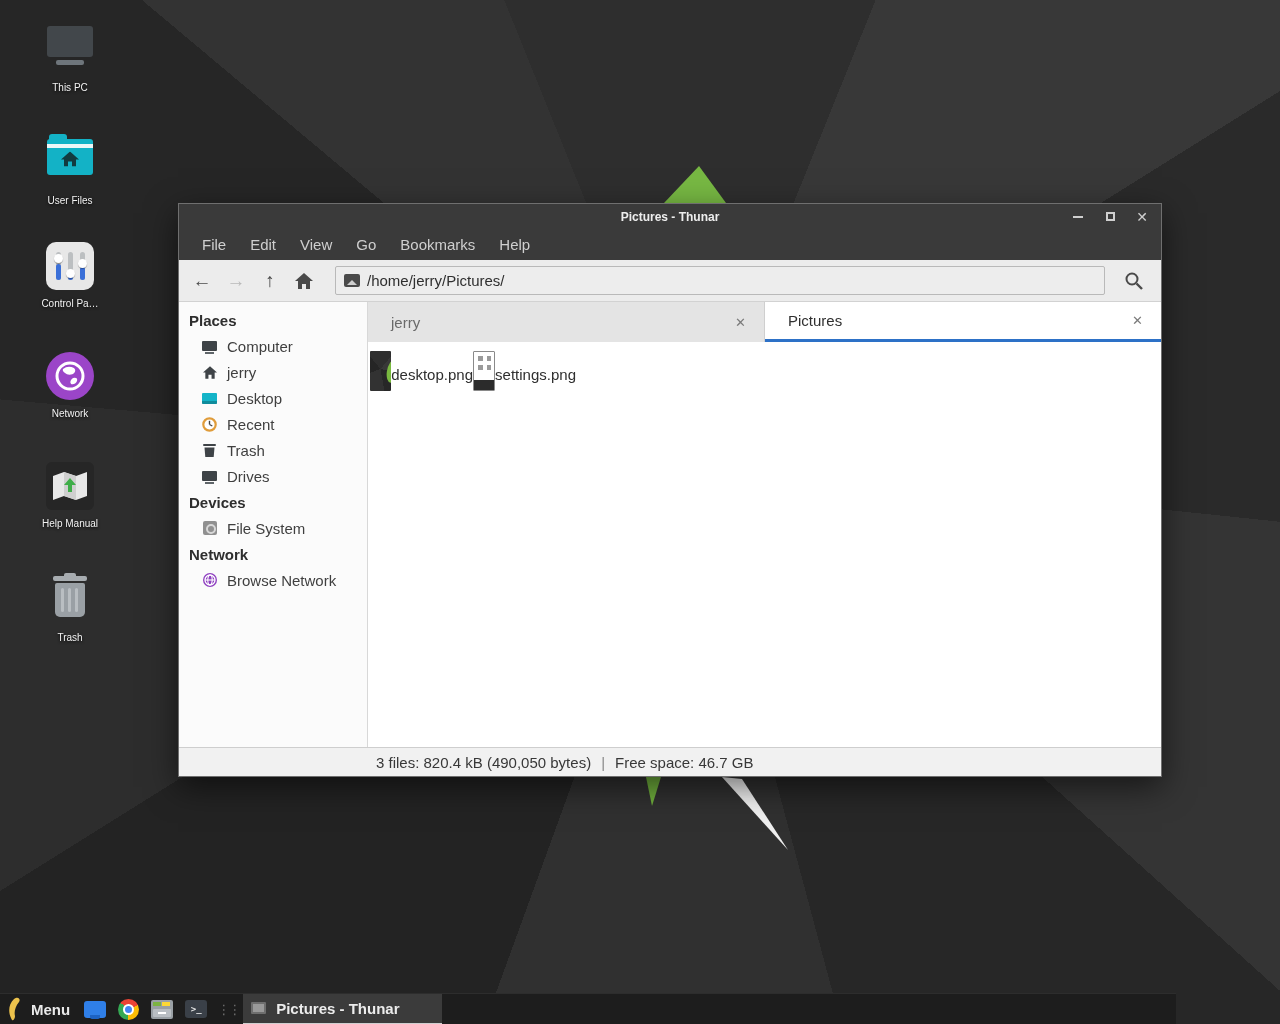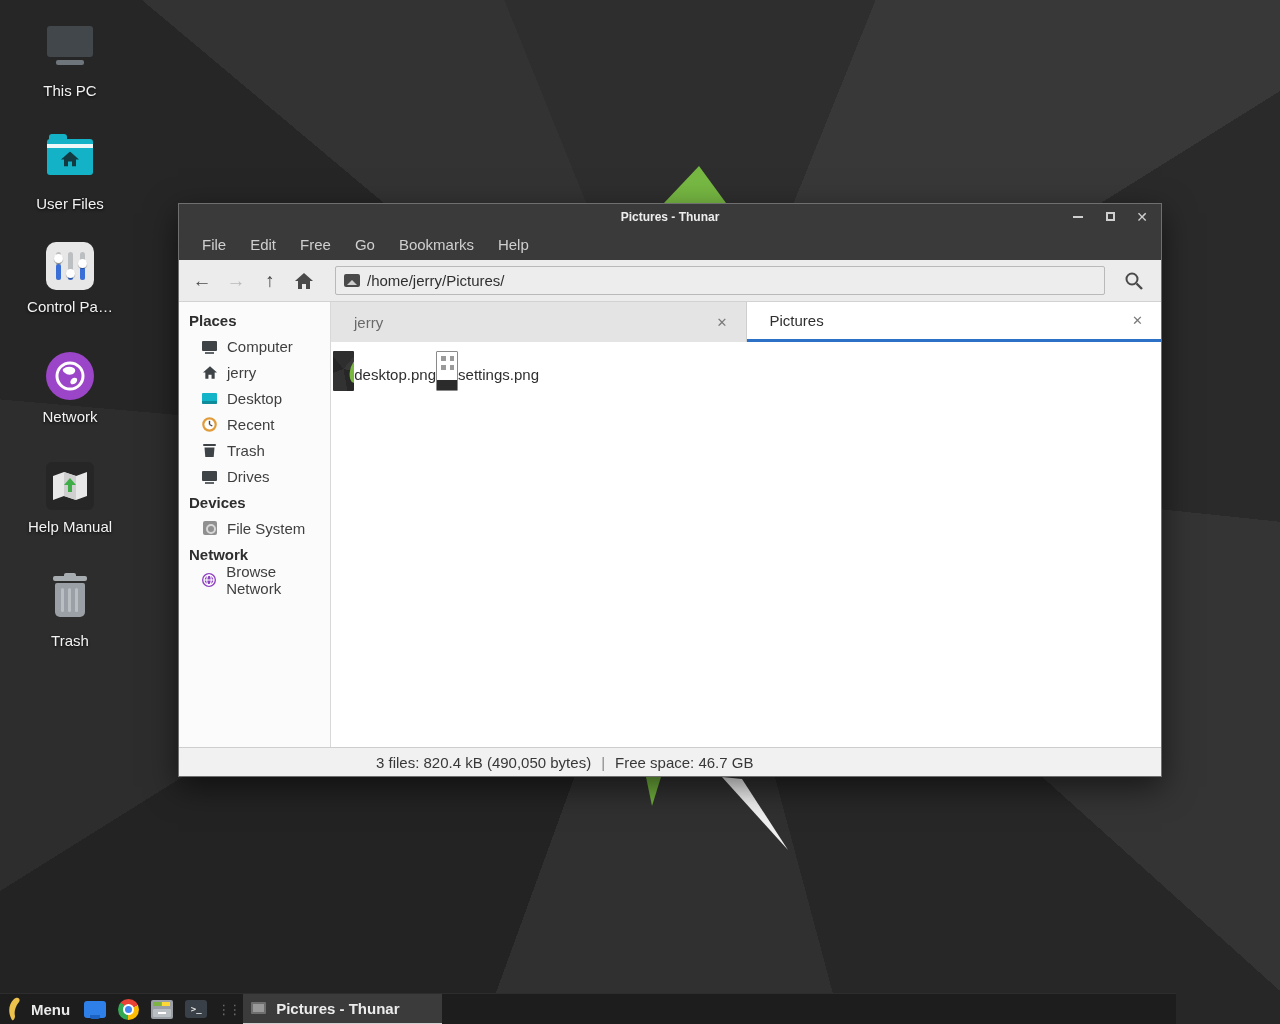--- a/index.html
+++ b/index.html
@@ -11,21 +11,21 @@
   .wallpaper { position:absolute; inset:0;
     background: conic-gradient(from 0deg at 53.9% 44.9%,
       #2e2e2e 0deg 22deg, #383838 22deg 58deg, #2a2a2a 58deg 96deg,
       #343434 96deg 132deg, #272727 132deg 165deg, #303030 165deg 200deg,
       #232323 200deg 238deg, #2d2d2d 238deg 275deg, #262626 275deg 310deg,
       #333333 310deg 338deg, #2e2e2e 338deg 360deg); }
   .feather-svg { position:absolute; left:0; top:0; z-index:1; }
 
   
   .dicon { position:absolute; left:10px; width:120px; text-align:center; z-index:2; }
-  .dicon .dlabel { margin-top:8px; color:#f2f2f2; font-size:15px;
+  .dicon .dlabel { margin-top:8px; color:#f2f2f2; font-size:10px;
     text-shadow:0 1px 3px rgba(0,0,0,.85);text-align:center; }
   .dart { width:48px; height:48px; margin:0 auto; position:relative; }
 
   .pc-screen { width:46px; height:31px; background:#42474b; border-radius:3px; margin:4px auto 0; }
   .pc-base { width:28px; height:5px; background:#6e757b; border-radius:2px; margin:3px auto 0; }
 
   .uf-folder { width:46px; height:36px; background:#13b2c6; border-radius:3px;
     margin:7px auto 0; position:relative; }
   .uf-folder::before { content:""; position:absolute; top:-5px; left:2px; width:18px;
     height:6px; background:#13b2c6; border-radius:3px 3px 0 0; }
@@ -74,21 +74,21 @@
   .tbtn.disabled { color:#b9b9b9; }
   .pathbar { flex:1; height:29px; margin:0 12px 0 14px; background:#ededed;
     border:1px solid #b9b9b9; border-radius:2px; display:flex; align-items:center;
     padding:12px 8px; gap:7px; }
   .pathtext { font-size:15px; color:#2f2f2f; }
   .pic-ic { width:16px; height:13px; background:#4a4a4a; border-radius:2px; position:relative; overflow:hidden; }
   .pic-ic::after { content:""; position:absolute; left:3px; bottom:2px; border-left:5px solid transparent;
     border-right:5px solid transparent; border-bottom:5px solid #cfcfcf; }
 
   .mainrow { flex:1; display:flex; min-height:0; }
-  .sidepane { width:152px; background:#fbfbfb; border-right:1px solid #d8d8d8;
+  .sidepane { width:189px; background:#fbfbfb; border-right:1px solid #d8d8d8;
     padding-top:5px; overflow:hidden; }
   .sec-header { font-size:15px; font-weight:bold; color:#2e2e2e; padding:5px 10px 4px; }
   .side-item { height:26px; display:flex; align-items:center; gap:9px; padding-left:22px;
     font-size:15px; color:#3f3f3f; }
   .si-ic { width:17px; display:flex; justify-content:center; }
   .mi-mon { width:15px; height:10px; background:#3e4347; border-radius:1px; position:relative; }
   .mi-mon::after { content:""; position:absolute; left:3px; bottom:-3px; width:9px; height:2px; background:#5f6569; }
   .mi-desk { width:15px; height:11px; background:#14b4c8; border-radius:1px; position:relative; }
   .mi-desk::after { content:""; position:absolute; left:0; right:0; bottom:0; height:3px; background:rgba(0,0,0,.22); }
   .mi-fs { width:14px; height:14px; background:#909090; border-radius:2px; position:relative; }
@@ -266,21 +266,21 @@
           </div>
         <div class="wbtn">
             <div class="wb-close">✕</div>
           </div>
       </div>
     </div>
 
     <div class="menubar">
       <div class="menuitem">File</div>
       <div class="menuitem">Edit</div>
-      <div class="menuitem">Free</div>
+      <div class="menuitem">View</div>
       <div class="menuitem">Go</div>
       <div class="menuitem">Bookmarks</div>
       <div class="menuitem">Help</div>
     </div>
 
     <div class="toolbar">
       <div class="tbtn">
           <span>←</span>
         </div>
       <div class="tbtn disabled">

